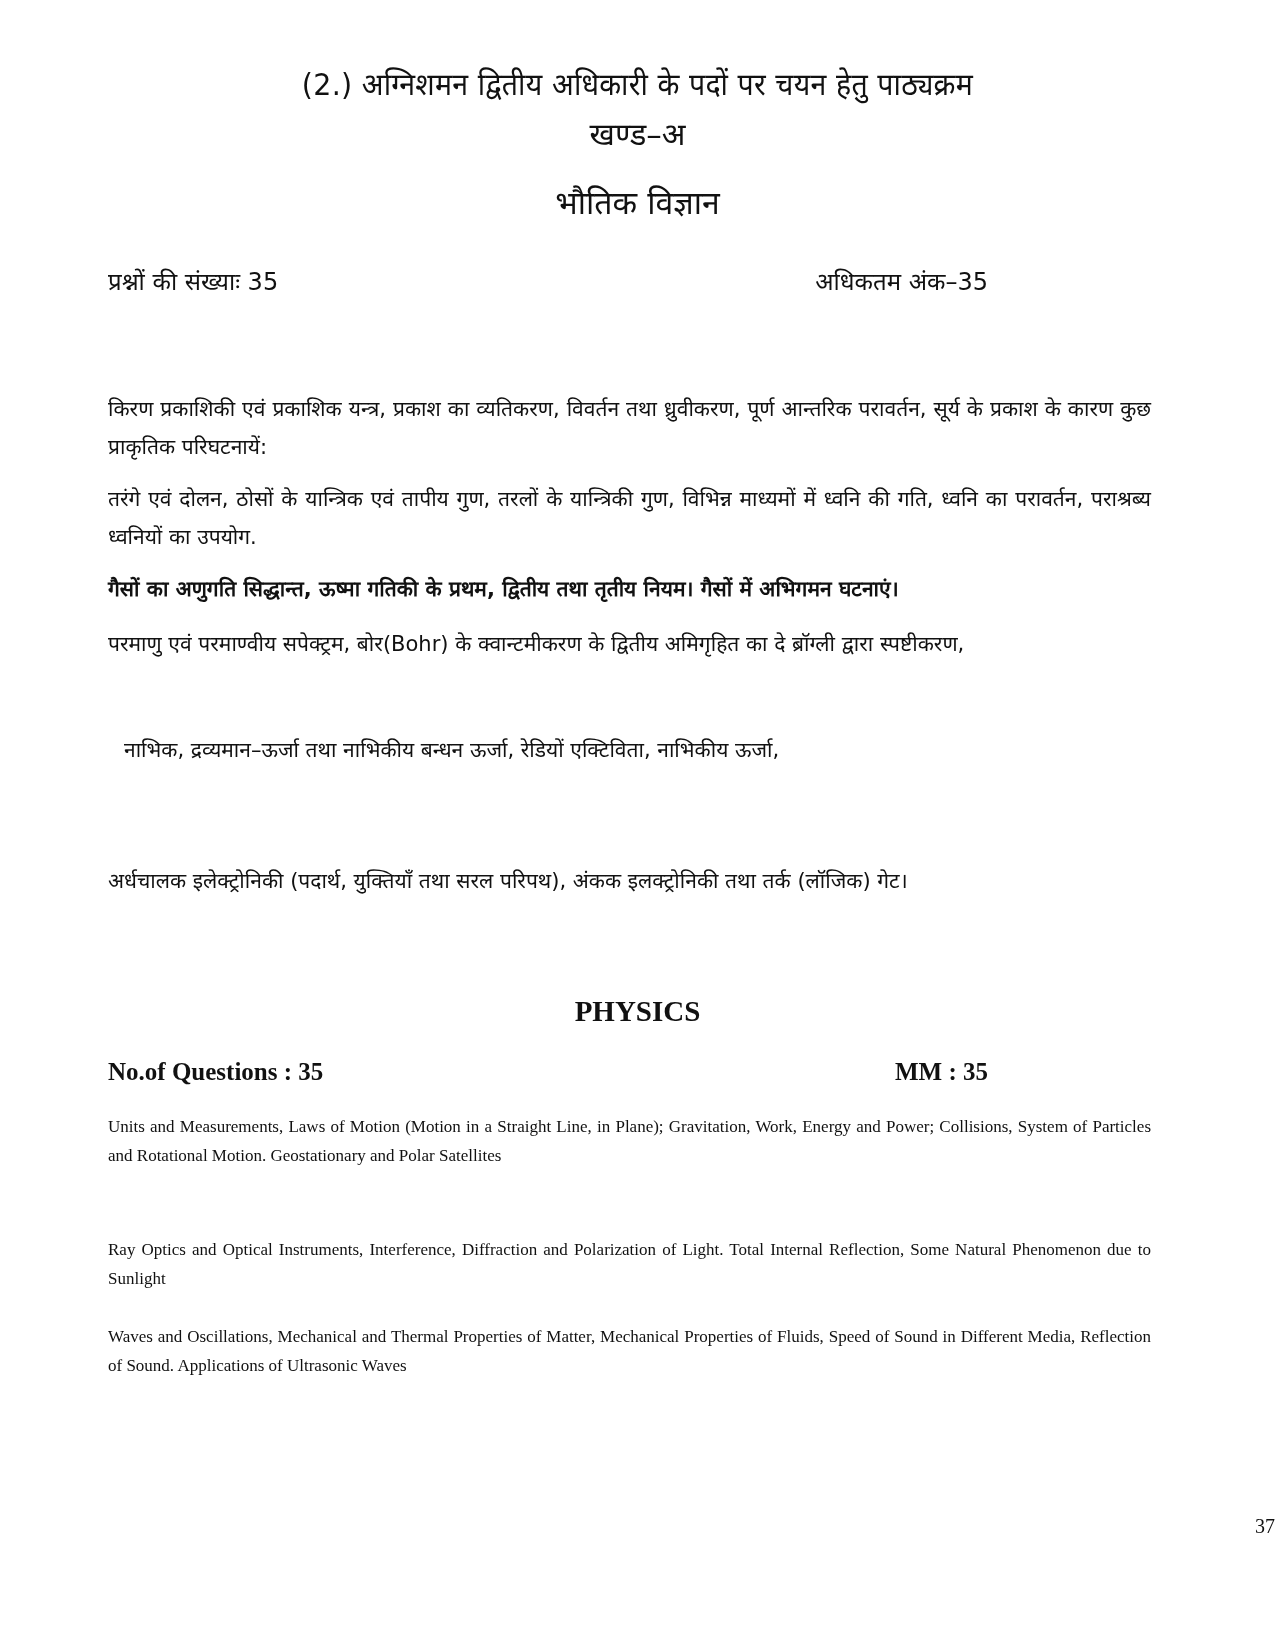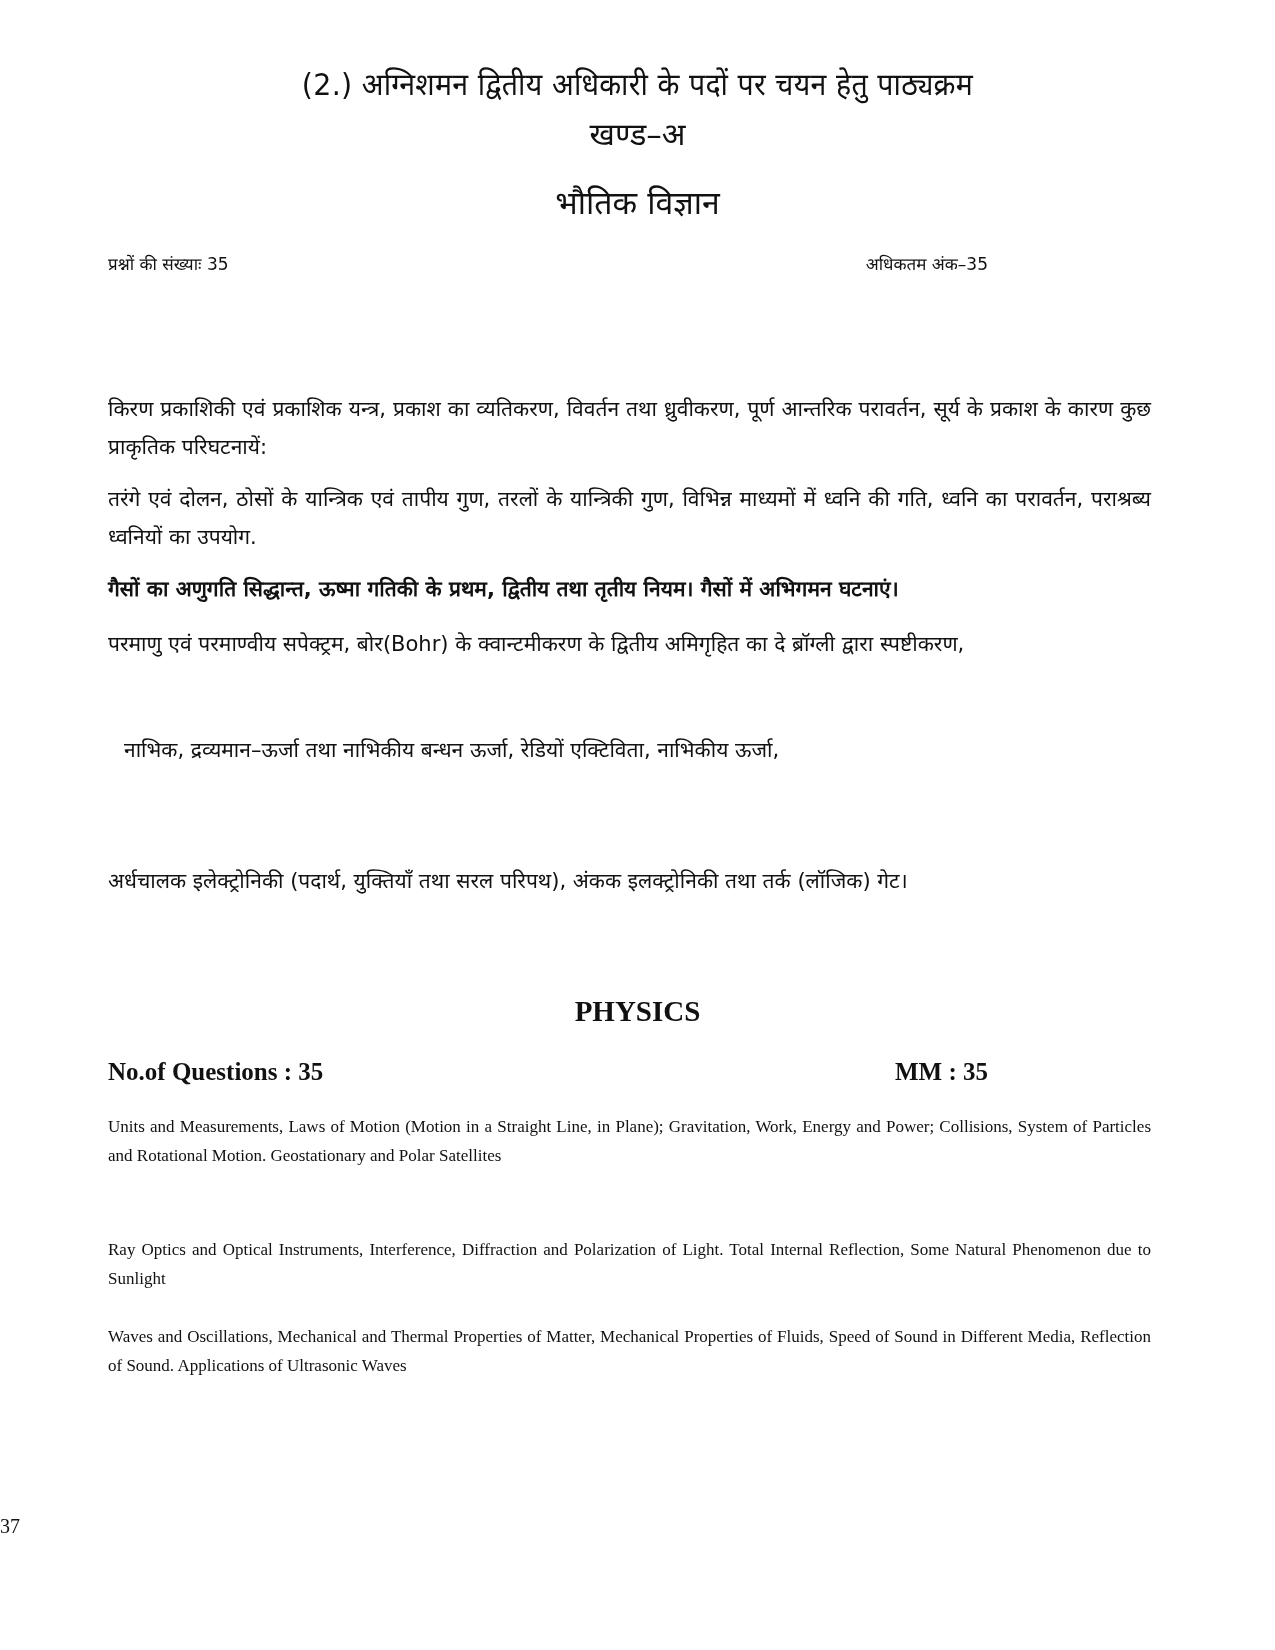--- a/index.html
+++ b/index.html
@@ -50,22 +50,22 @@
       font-size: 32px;
     }
     .meta-row {
       position: absolute;
       left: 108px;
       width: 880px;
       display: flex;
       justify-content: space-between;
     }
     .meta-row.hi {
-      top: 252px;
-      font-size: 17px;
+      top: 264px;
+      font-size: 24px;
     }
     .meta-row.en {
       top: 1058px;
       font-size: 25px;
       font-weight: bold;
     }
     .para {
       position: absolute;
       left: 108px;
       width: 1043px;
@@ -86,21 +86,21 @@
       left: 0; right: 0;
       top: 995px;
       text-align: center;
       font-size: 29px;
       font-weight: bold;
     }
     .page-number {
       position: absolute;
       left: 0; right: 0;
       top: 1515px;
-      text-align: left;
+      text-align: right;
       font-size: 20px;
     }
   </style>
 </head>
 <body>
 
 <div class="page">
 
   <div class="h-title hindi">(2.) अग्निशमन द्वितीय अधिकारी के पदों पर चयन हेतु पाठ्यक्रम</div>
   <div class="h-section hindi">खण्ड–अ</div>

